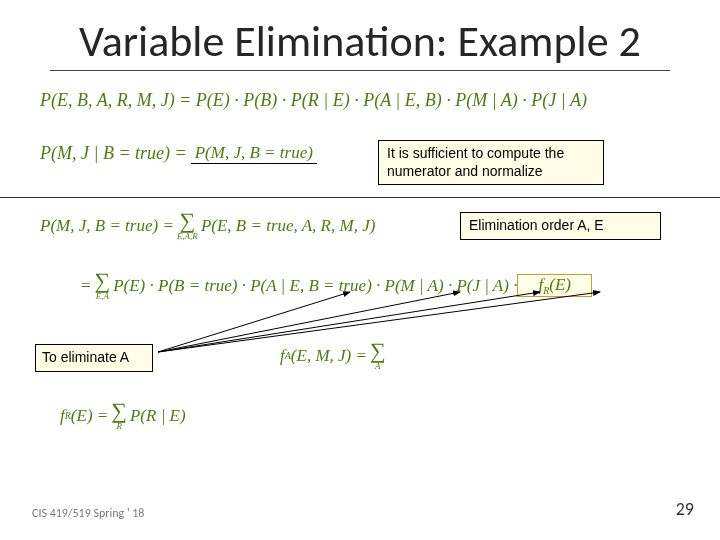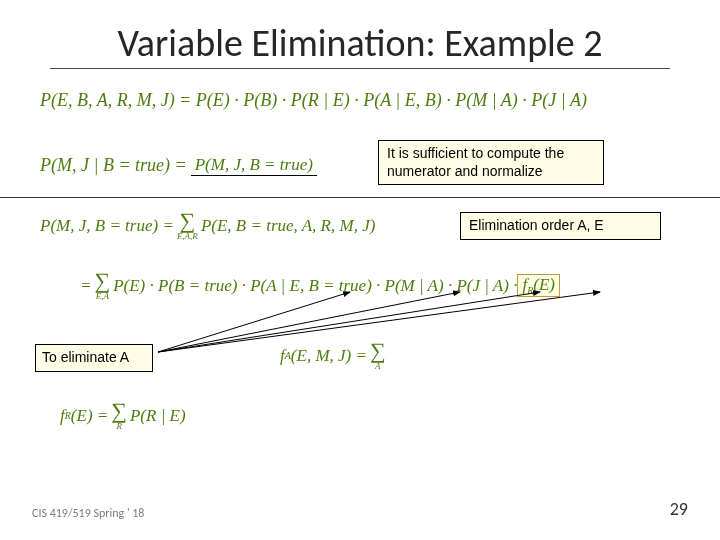--- a/index.html
+++ b/index.html
@@ -5,45 +5,45 @@
   * { margin: 0; padding: 0; box-sizing: border-box; }
   body {
     width: 720px;
     height: 540px;
     background: #ffffff;
     font-family: Calibri, Arial, sans-serif;
     position: relative;
     overflow: hidden;
   }
   .title {
-    font-size: 38px;
+    font-size: 44px;
     color: #262626;
     text-align: center;
-    padding-top: 20px;
+    padding-top: 14px;
     padding-bottom: 2px;
     font-weight: 400;
   }
   .title-underline {
     border-bottom: 1px solid #444;
     margin: 0 50px 22px 50px;
   }
   .math {
     font-family: "Times New Roman", serif;
     font-style: italic;
     font-size: 18px;
     color: #4d7c0f;
     white-space: nowrap;
   }
   .eq1 { position: absolute; left: 40px; top: 90px; font-size: 18px; }
   .eq2 { position: absolute; left: 40px; top: 143px; display: flex; align-items: center; }
   .frac {
     display: inline-flex;
     flex-direction: column;
     align-items: center;
-    margin: 12px 4px;
+    margin: 0 4px;
     font-size: 17px;
   }
   .frac .num { border-bottom: 1px solid #000; padding: 0 4px; }
   .frac .den { padding: 0 4px; }
   .note-box {
     position: absolute;
     border: 1px solid #000;
     background: #fffde6;
     font-family: Arial, sans-serif;
     font-size: 14px;
@@ -66,36 +66,36 @@
     line-height: 1;
   }
   .sigma .sym { font-size: 22px; }
   .sigma .sub { font-size: 9px; font-style: italic; }
   .note2 { left: 460px; top: 212px; width: 201px; }
   .eq4 { position: absolute; left: 80px; top: 270px; display: flex; align-items: center; font-size: 17px; }
   .fr-box {
     display: inline-block;
     border: 1px solid #c0a030;
     background: #fffde6;
-    padding: 0 4px;
+    padding: 0 20px;
   }
   .note3 { left: 35px; top: 344px; width: 118px; padding: 4px 6px; }
   .eq5 { position: absolute; left: 280px; top: 340px; display: flex; align-items: center; font-size: 17px; }
   .eq6 { position: absolute; left: 60px; top: 400px; display: flex; align-items: center; font-size: 17px; }
   .footer-left {
     position: absolute;
     left: 32px;
     bottom: 20px;
     font-size: 12px;
     color: #7a7a7a;
     font-family: Calibri, Arial, sans-serif;
   }
   .footer-right {
     position: absolute;
-    right: 32px;
+    right: 26px;
     bottom: 20px;
     font-size: 18px;
     color: #333;
     font-family: Calibri, Arial, sans-serif;
   }
   .arrows {
     position: absolute;
     left: 0; top: 0;
     width: 720px; height: 540px;
     pointer-events: none;

